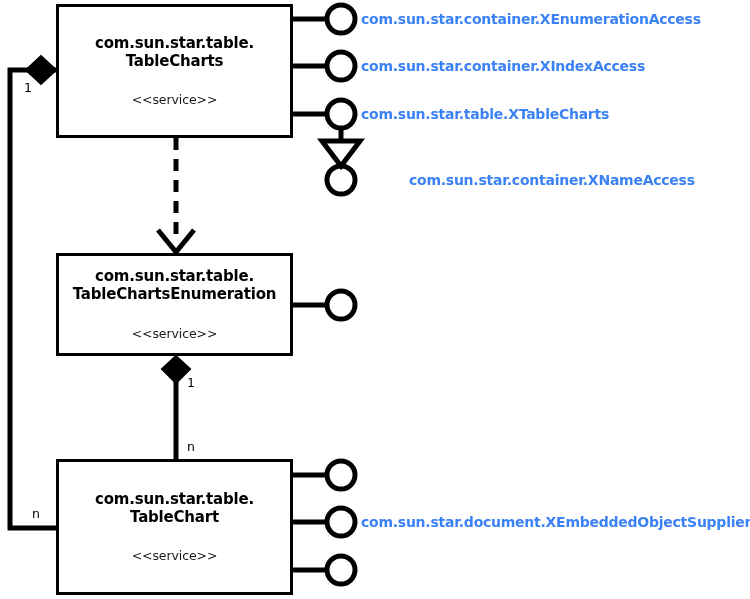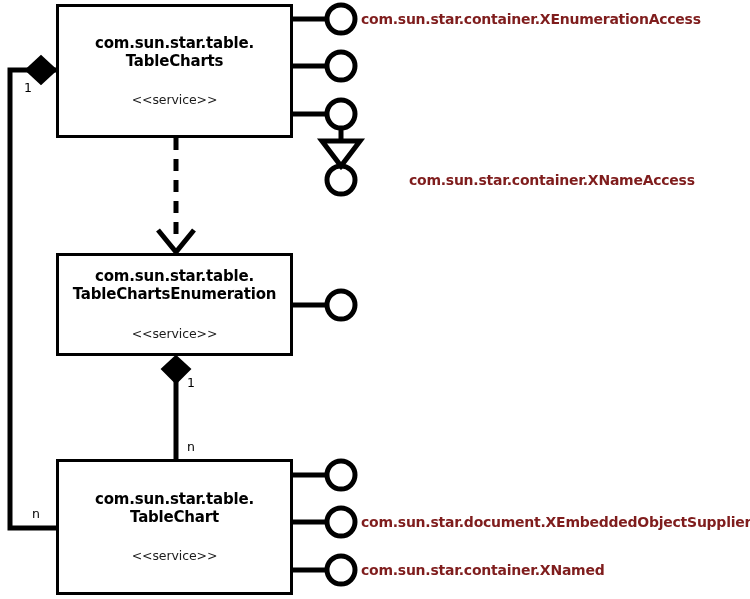--- a/index.html
+++ b/index.html
@@ -46,21 +46,21 @@
     font-weight: normal;
     color: #1a1a1a;
     text-align: center;
     margin-top: 22px;
     letter-spacing: -0.1px;
   }
   .iface-label {
     position: absolute;
     font-size: 14px;
     font-weight: bold;
-    color: #7f1d1d;
+    color: #3b82f6;
     white-space: nowrap;
     letter-spacing: -0.25px;
     transform: translateY(-50%);
   }
   .mult-label {
     position: absolute;
     font-size: 12.5px;
     font-weight: normal;
     color: #000000;
     white-space: nowrap;
@@ -137,29 +137,30 @@
   </div>
 
   <div class="class-box" style="left:56px; top:459px; width:237px; height:136px;">
     <div class="class-title">com.sun.star.table.
 TableChart</div>
     <div class="class-stereotype">&lt;&lt;service&gt;&gt;</div>
   </div>
 
   <div class="iface-label" style="left:361px; top:19px;">com.sun.star.container.XEnumerationAccess</div>
 
+  <div class="iface-label" style="left:361px; top:66px;">com.sun.star.container.XIndexAccess</div>
 
+  <div class="iface-label" style="left:361px; top:114px;">com.sun.star.table.XTableCharts</div>
 
   <div class="iface-label" style="left:361px; top:180px;margin-left:48px;">com.sun.star.container.XNameAccess</div>
 
 
 
   <div class="iface-label" style="left:361px; top:522px;">com.sun.star.document.XEmbeddedObjectSupplier</div>
 
-  <div class="iface-label" style="left:361px; top:570px;">com.sun.star.container.XNamed</div>
 
   <div class="mult-label" style="left:24px; top:80px;">1</div>
 
   <div class="mult-label" style="left:32px; top:506px;">n</div>
 
   <div class="mult-label" style="left:187px; top:375px;">1</div>
 
   <div class="mult-label" style="left:187px; top:439px;">n</div>
 
 </div>

